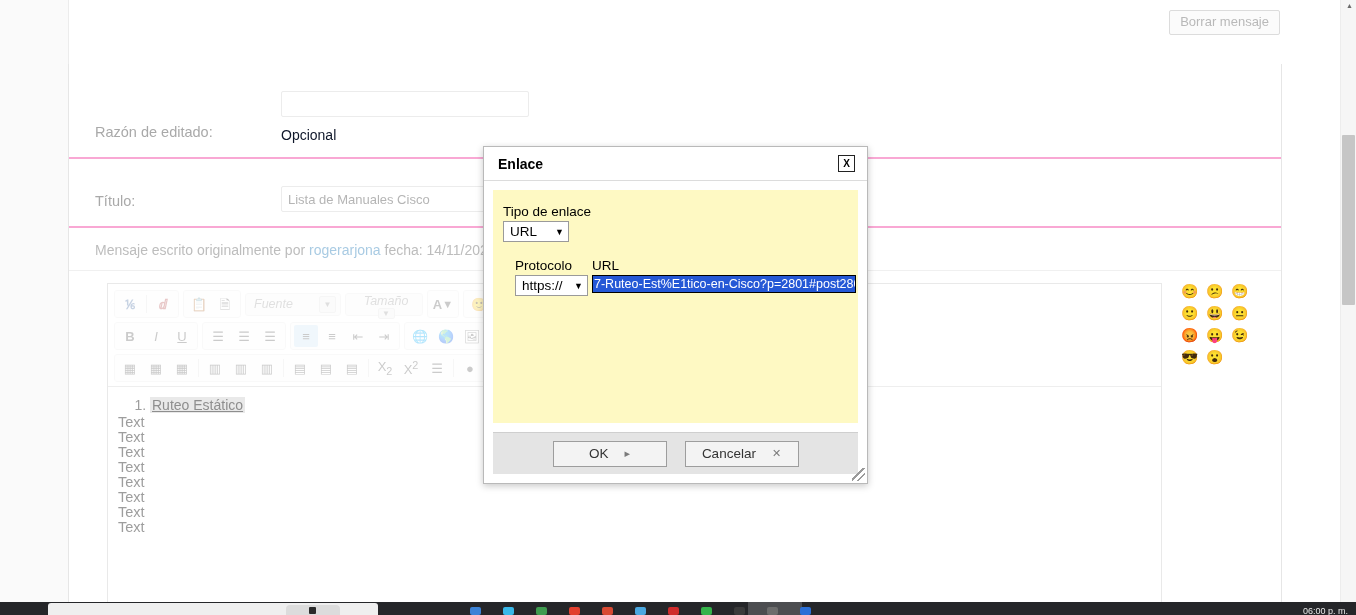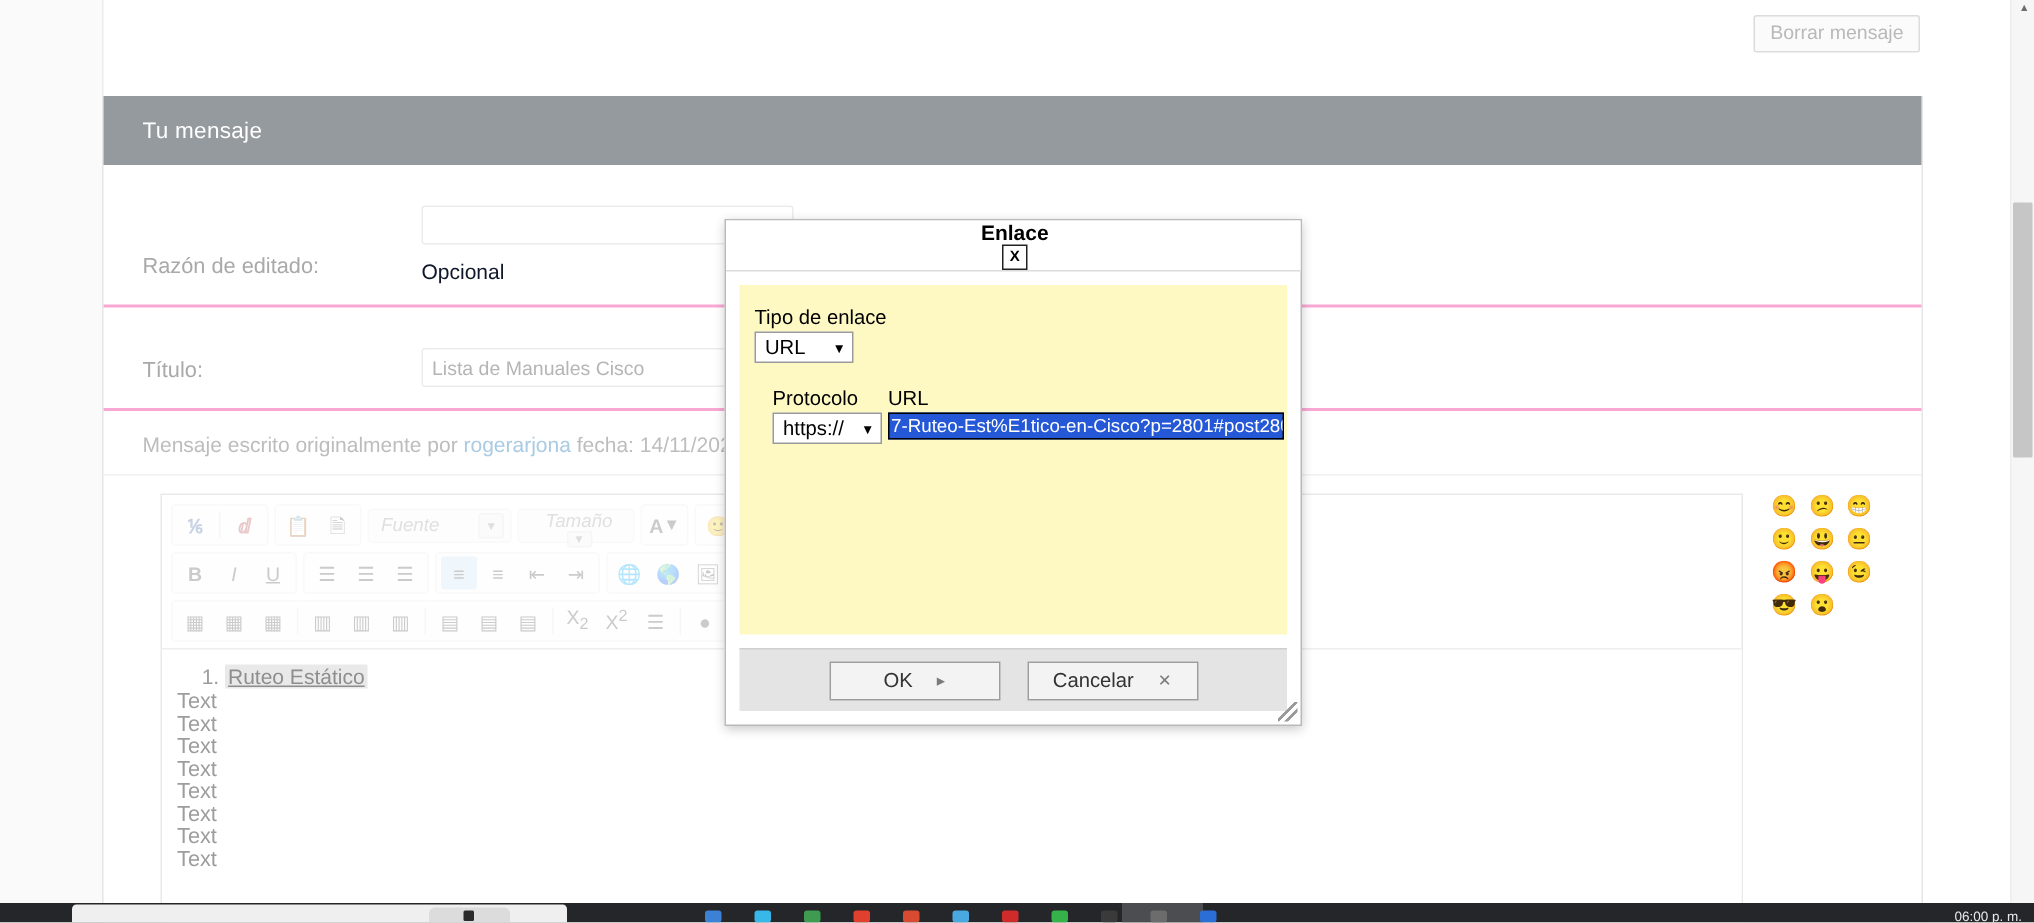--- a/index.html
+++ b/index.html
@@ -253,21 +253,20 @@
     font-family: "Liberation Sans", sans-serif;
   }
   .dlg-title {
     height: 33px;
     display: flex;
     align-items: center;
     justify-content: space-between;
     padding: 0 12px 0 14px;
     border-bottom: 1px solid #dcdcdc;
     background: #ffffff;
-    flex-direction: column;
   }
   .dlg-title-text {
     font-size: 14px;
     font-weight: bold;
     color: #000;
   }
   .dlg-close {
     width: 15px; height: 15px;
     border: 1px solid #222;
     display: flex;
@@ -444,23 +443,20 @@
 
   <div class="left-gutter"></div>
   <div class="page-surface"></div>
 
   <div class="topbar">
     <div class="btn-borrar">Borrar mensaje</div>
   </div>
 
   <div class="panel">
 
-    <div class="panel-head">
-      <span class="panel-head-title">Tu mensaje</span>
-    </div>
 
     <div class="form-row">
       <div class="form-label">Razón de editado:</div>
       <div class="form-field">
         <input class="text-input" type="text" value="" style="">
         <div class="hint">Opcional</div>
       </div>
     </div>
 
     <div class="form-row">

